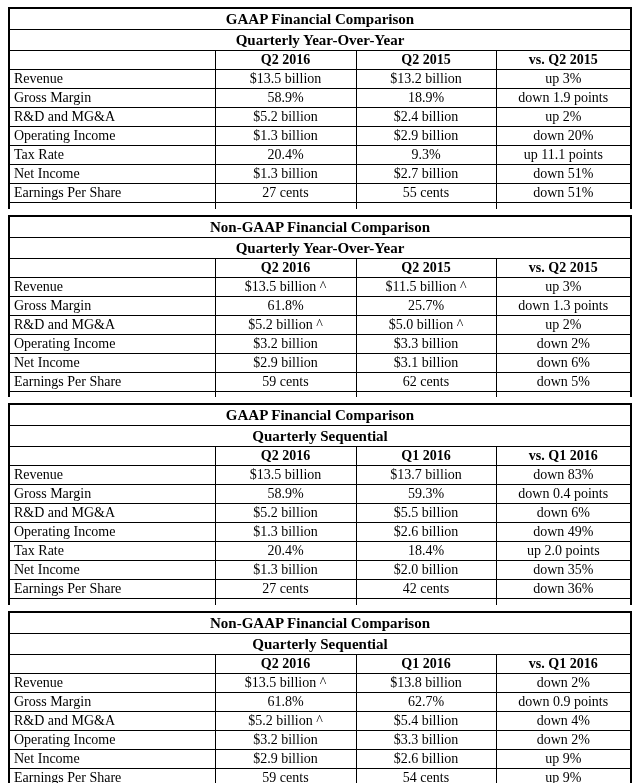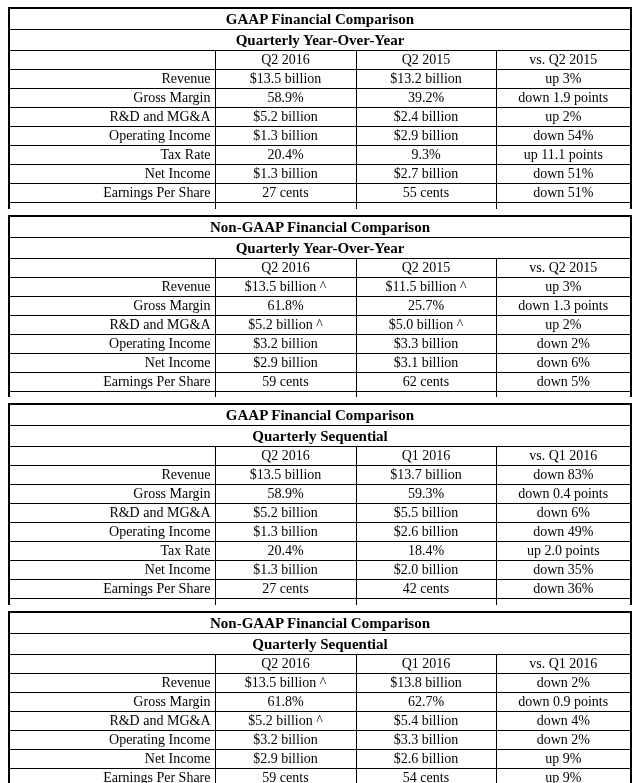--- a/index.html
+++ b/index.html
@@ -35,24 +35,24 @@
     white-space: nowrap;
     overflow: hidden;
   }
   .title-cell {
     font-weight: bold;
     text-align: center;
     font-size: 15px;
     line-height: 18px;
   }
   .header-cell {
-    font-weight: normal;
+    font-weight: bold;
     text-align: center;
   }
-  .label-col { text-align: right; }
+  .label-col { text-align: left; }
   .data-col  { text-align: center; }
   tr.stub-row td {
     height: 6px;
     padding: 0;
     border-bottom: none;
   }
 </style>
 </head>
 <body>
 
@@ -82,34 +82,34 @@
     <tbody>
           <tr>
             <td class="label-col">Revenue</td>
             <td class="data-col">$13.5 billion</td>
             <td class="data-col">$13.2 billion</td>
             <td class="data-col">up 3%</td>
           </tr>
           <tr>
             <td class="label-col">Gross Margin</td>
             <td class="data-col">58.9%</td>
-            <td class="data-col">39.2%</td>
+            <td class="data-col">18.9%</td>
             <td class="data-col">down 1.9 points</td>
           </tr>
           <tr>
             <td class="label-col">R&amp;D and MG&amp;A</td>
             <td class="data-col">$5.2 billion</td>
             <td class="data-col">$2.4 billion</td>
             <td class="data-col">up 2%</td>
           </tr>
           <tr>
             <td class="label-col">Operating Income</td>
             <td class="data-col">$1.3 billion</td>
             <td class="data-col">$2.9 billion</td>
-            <td class="data-col">down 54%</td>
+            <td class="data-col">down 20%</td>
           </tr>
           <tr>
             <td class="label-col">Tax Rate</td>
             <td class="data-col">20.4%</td>
             <td class="data-col">9.3%</td>
             <td class="data-col">up 11.1 points</td>
           </tr>
           <tr>
             <td class="label-col">Net Income</td>
             <td class="data-col">$1.3 billion</td>

